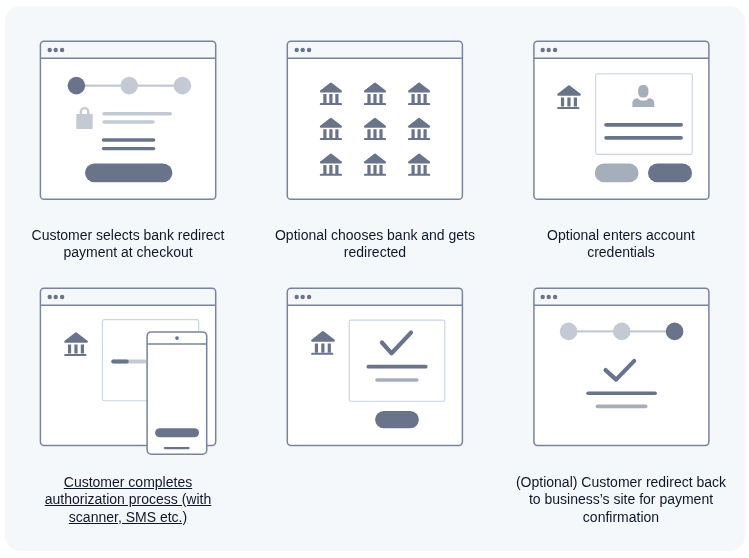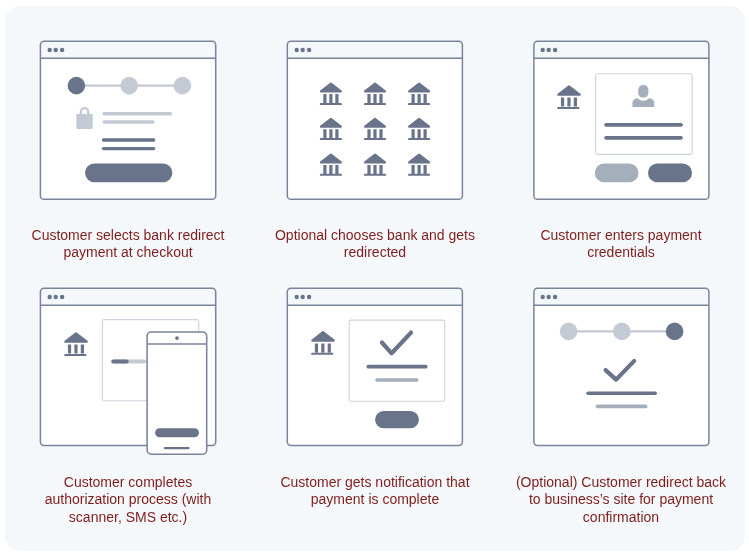--- a/index.html
+++ b/index.html
@@ -1,21 +1,21 @@
 <!DOCTYPE html>
 <html><head>
 <meta charset="utf-8">
 <style>
   html,body{margin:0;padding:0;background:#ffffff;}
   body{width:749px;height:558px;font-family:"Liberation Sans",sans-serif;-webkit-font-smoothing:antialiased;}
   #stage{position:relative;width:749px;height:558px;overflow:hidden;}
   .panel{position:absolute;left:5px;top:6px;width:740px;height:545px;background:#f5f8fb;border-radius:15px;}
   .cell{position:absolute;}
   .art{position:absolute;left:0;top:0;}
-  .caption{position:absolute;text-align:center;font-size:14px;line-height:17.5px;color:#7f1d1d;letter-spacing:0px;white-space:pre-line;transform:translateZ(0);-webkit-font-smoothing:antialiased;}
+  .caption{position:absolute;text-align:center;font-size:14px;line-height:17.5px;color:#0f172a;letter-spacing:0px;white-space:pre-line;transform:translateZ(0);-webkit-font-smoothing:antialiased;}
 </style>
 </head>
 <body>
 
 <div id="stage">
   <div class="panel"></div>
 
   <div class="cell" style="left:36px;top:36px;width:185px;height:168px;">
     <svg class="art" width="185" height="168" viewBox="0 0 185 168">
         <g transform="translate(4,4)">
@@ -108,21 +108,21 @@
       </g>
       <g>
         <rect x="71.2" y="83" width="78.7" height="3.7" rx="1.85" fill="#69738a"></rect>
         <rect x="71.2" y="96" width="78.7" height="3.7" rx="1.85" fill="#69738a"></rect>
       </g>
       <rect x="61.8" y="123.6" width="43.7" height="18.6" rx="9.3" fill="#a5aebb"></rect>
       <rect x="115" y="123.6" width="44" height="18.6" rx="9.3" fill="#69738a"></rect>
     </g>
       </svg>
   </div>
-  <div class="caption" style="left:511px;top:226.5px;width:220px;">Customer enters payment
+  <div class="caption" style="left:511px;top:226.5px;width:220px;">Optional enters account
 credentials</div>
 
   <div class="cell" style="left:36px;top:283px;width:185px;height:178px;">
     <svg class="art" width="185" height="178" viewBox="0 0 185 178">
         <g transform="translate(4,4)">
       <g>
         <rect x="0.40" y="1.30" width="175.30" height="157.10" rx="3.6" fill="#ffffff"></rect>
         <path d="M4.00 1.30 H172.10 a3.6 3.6 0 0 1 3.6 3.6 V18.30 H0.40 V4.90 a3.6 3.6 0 0 1 3.6 -3.6 z" fill="#f5f8fb"></path>
         <rect x="0.40" y="1.30" width="175.30" height="157.10" rx="3.6" fill="none" stroke="#79849a" stroke-width="1.5"></rect>
         <path d="M0.40 18.30 H175.70" stroke="#79849a" stroke-width="1.5" fill="none"></path>
@@ -143,21 +143,21 @@
       <g>
         <rect x="107.1" y="44.9" width="59.6" height="122.3" rx="4.2" fill="#ffffff" stroke="#79849a" stroke-width="1.55"></rect>
         <path d="M107.1 57 H166.7" stroke="#79849a" stroke-width="1.55" fill="none"></path>
         <circle cx="137" cy="51.1" r="1.85" fill="#69738a"></circle>
         <rect x="115.1" y="141.2" width="43.9" height="9.1" rx="4.55" fill="#69738a"></rect>
         <rect x="123.7" y="159.9" width="26" height="2.3" rx="1.15" fill="#69738a"></rect>
       </g>
     </g>
       </svg>
   </div>
-  <div class="caption" style="left:18px;top:473.5px;width:220px;">Customer completes
+  <div class="caption" style="left:18px;top:473.5px;width:220px;text-decoration:underline;">Customer completes
 authorization process (with
 scanner, SMS etc.)</div>
 
   <div class="cell" style="left:283px;top:283px;width:184px;height:167px;">
     <svg class="art" width="184" height="167" viewBox="0 0 184 167">
         <g transform="translate(4,4)">
       <g>
         <rect x="0.30" y="1.30" width="175.10" height="157.10" rx="3.6" fill="#ffffff"></rect>
         <path d="M3.90 1.30 H171.80 a3.6 3.6 0 0 1 3.6 3.6 V18.30 H0.30 V4.90 a3.6 3.6 0 0 1 3.6 -3.6 z" fill="#f5f8fb"></path>
         <rect x="0.30" y="1.30" width="175.10" height="157.10" rx="3.6" fill="none" stroke="#79849a" stroke-width="1.5"></rect>
@@ -174,22 +174,20 @@
       <rect x="62.2" y="33.1" width="95.6" height="81.1" rx="1.8" fill="#ffffff" stroke="#ccd4e0" stroke-width="1.15"></rect>
       <path d="M94.9 55.5 L104.6 66.3 L124.0 45.6" stroke="#69738a" stroke-width="4.2" stroke-linecap="round" stroke-linejoin="round" fill="none"></path>
       <g>
         <rect x="79.5" y="77.8" width="61.1" height="3.7" rx="1.85" fill="#69738a"></rect>
         <rect x="88.2" y="91.2" width="43.4" height="3.6" rx="1.8" fill="#a5aebb"></rect>
       </g>
       <rect x="88.1" y="124" width="43.8" height="17.2" rx="8.6" fill="#69738a"></rect>
     </g>
       </svg>
   </div>
-  <div class="caption" style="left:265px;top:473.5px;width:220px;">Customer gets notification that
-payment is complete</div>
 
   <div class="cell" style="left:529px;top:283px;width:185px;height:167px;">
     <svg class="art" width="185" height="167" viewBox="0 0 185 167">
         <g transform="translate(4,4)">
       <g>
         <rect x="0.90" y="1.30" width="175.00" height="157.10" rx="3.6" fill="#ffffff"></rect>
         <path d="M4.50 1.30 H172.30 a3.6 3.6 0 0 1 3.6 3.6 V18.30 H0.90 V4.90 a3.6 3.6 0 0 1 3.6 -3.6 z" fill="#f5f8fb"></path>
         <rect x="0.90" y="1.30" width="175.00" height="157.10" rx="3.6" fill="none" stroke="#79849a" stroke-width="1.5"></rect>
         <path d="M0.90 18.30 H175.90" stroke="#79849a" stroke-width="1.5" fill="none"></path>
       </g>

